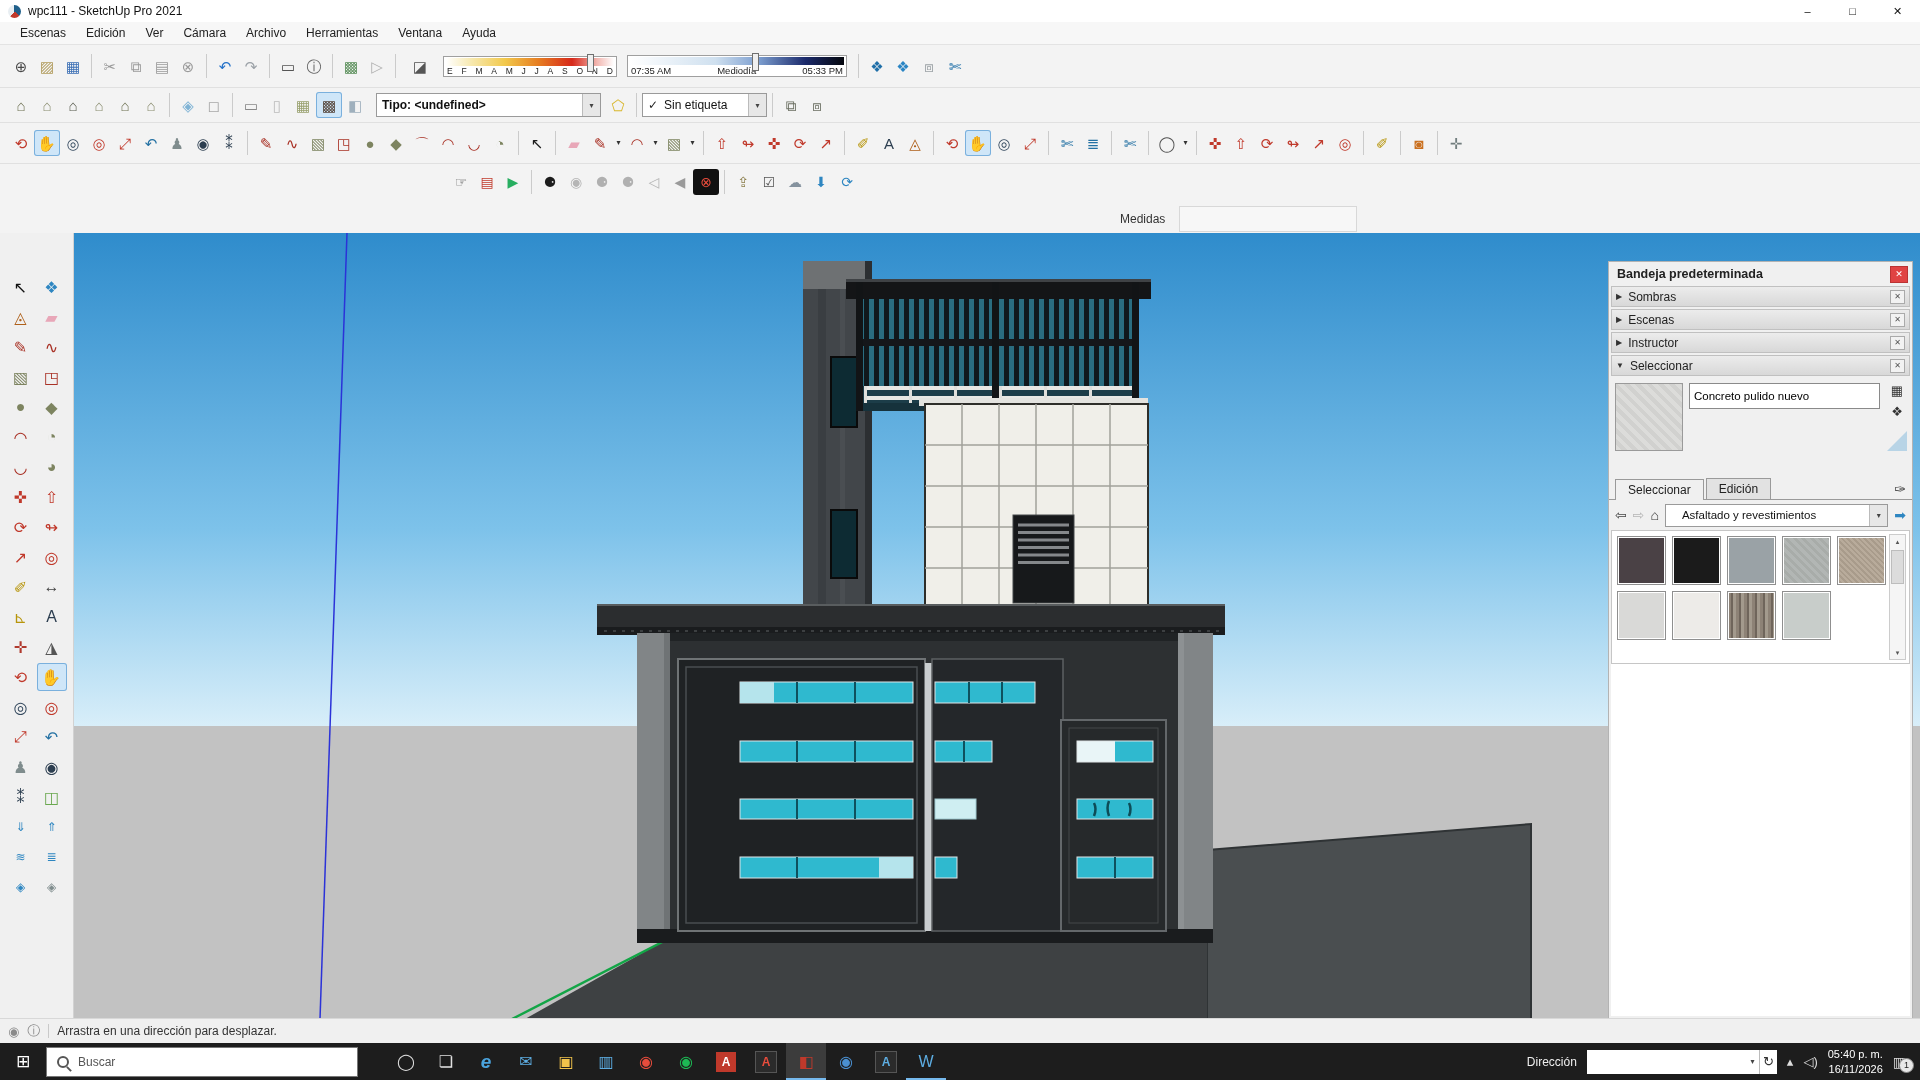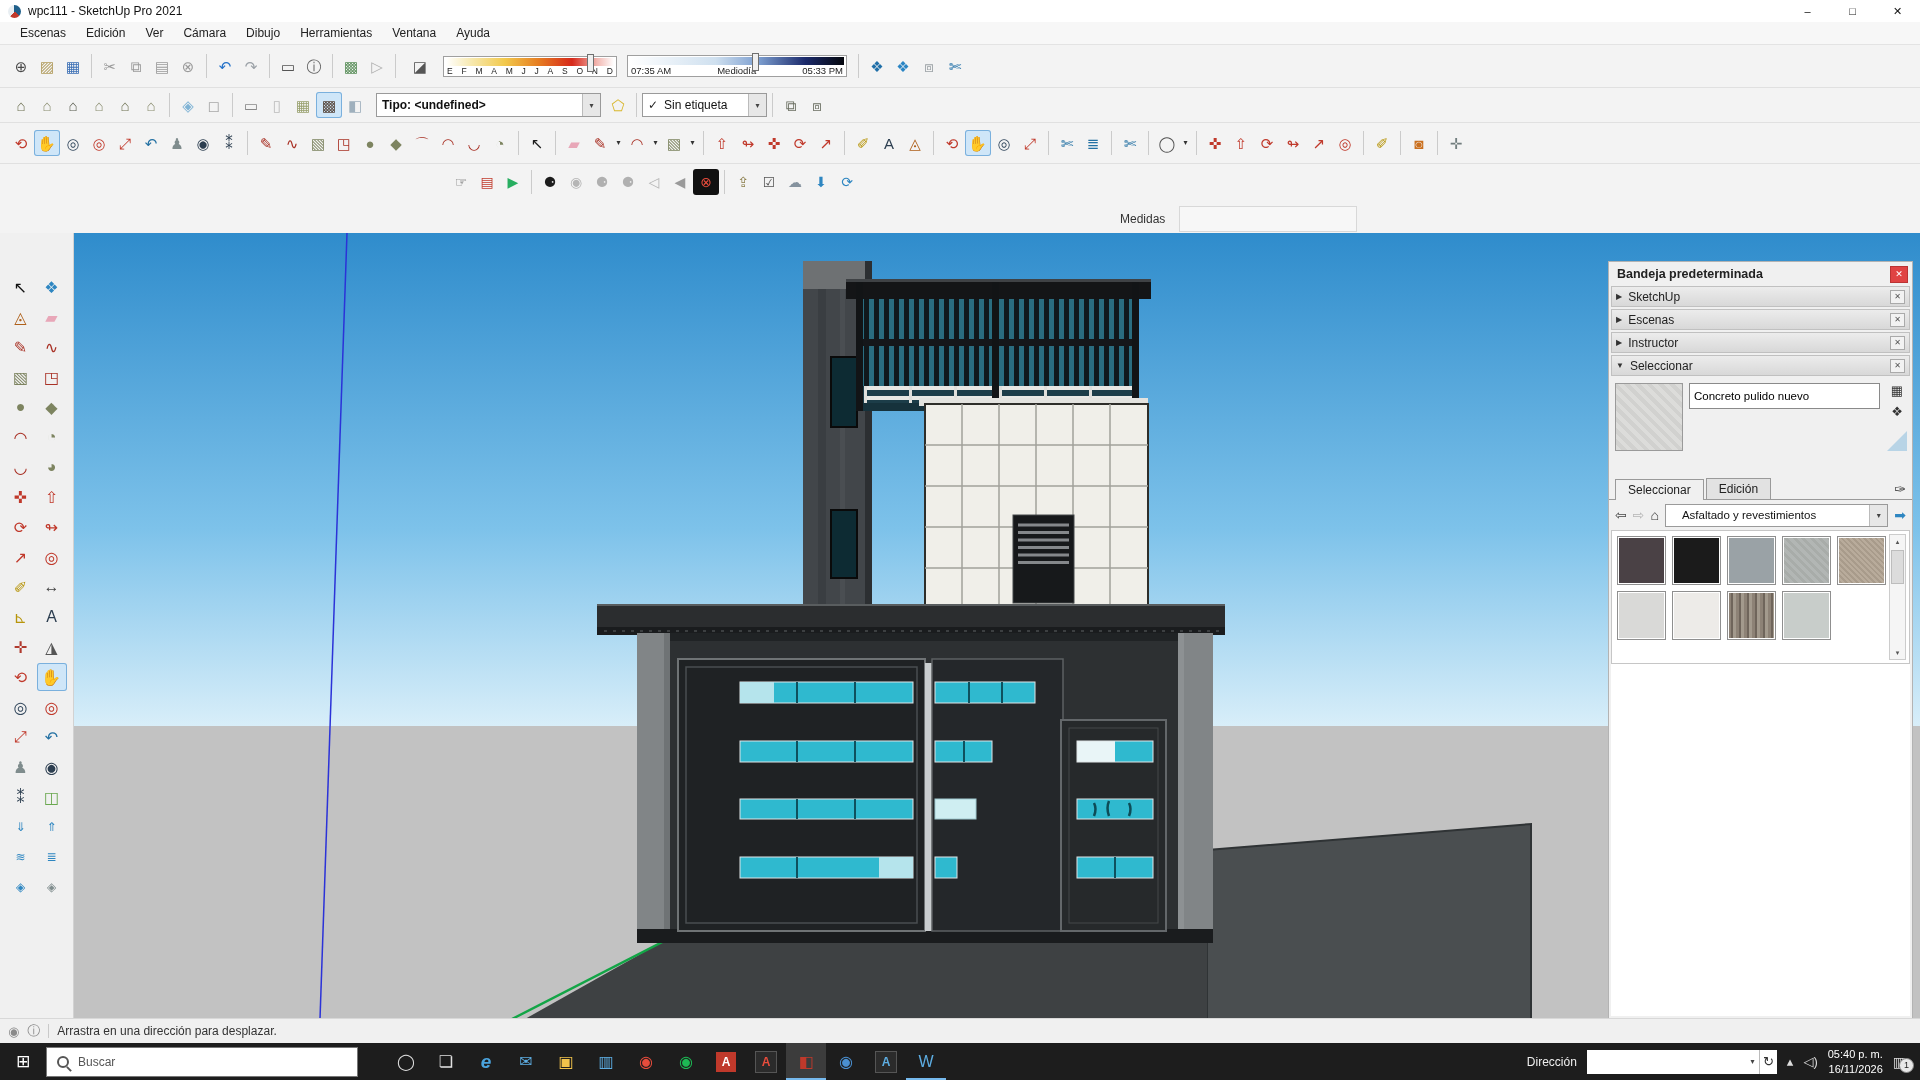--- a/index.html
+++ b/index.html
@@ -131,21 +131,21 @@
     <span class="win-btn">✕</span>
   </div>
 </div>
 
 <div class="menubar">
 
 <span class="menu-item">Escenas</span>
     <span class="menu-item">Edición</span>
     <span class="menu-item">Ver</span>
     <span class="menu-item">Cámara</span>
-    <span class="menu-item">Dibujo</span>
+    <span class="menu-item">Archivo</span>
     <span class="menu-item">Herramientas</span>
     <span class="menu-item">Ventana</span>
     <span class="menu-item">Ayuda</span>
   </div>
 
 <div class="tbrow" id="tb1">
   <div style="display:flex;align-items:center;">
 
   <span class="tbi" style="color: rgb(74, 74, 74);">⊕</span>
       <span class="tbi" style="color: rgb(176, 154, 90);">▨</span>
@@ -521,21 +521,21 @@
 
     <div class="tray">
       <div class="tray-title">
         <span>Bandeja predeterminada</span>
         <span class="tray-close">✕</span>
       </div>
       <div>
 
       <div class="sec">
             <span class="arr">▶</span>
-            <span>SketchUp</span>
+            <span>Sombras</span>
             <span class="x">✕</span>
           </div>
           <div class="sec">
             <span class="arr">▶</span>
             <span>Escenas</span>
             <span class="x">✕</span>
           </div>
           <div class="sec">
             <span class="arr">▶</span>
             <span>Instructor</span>

